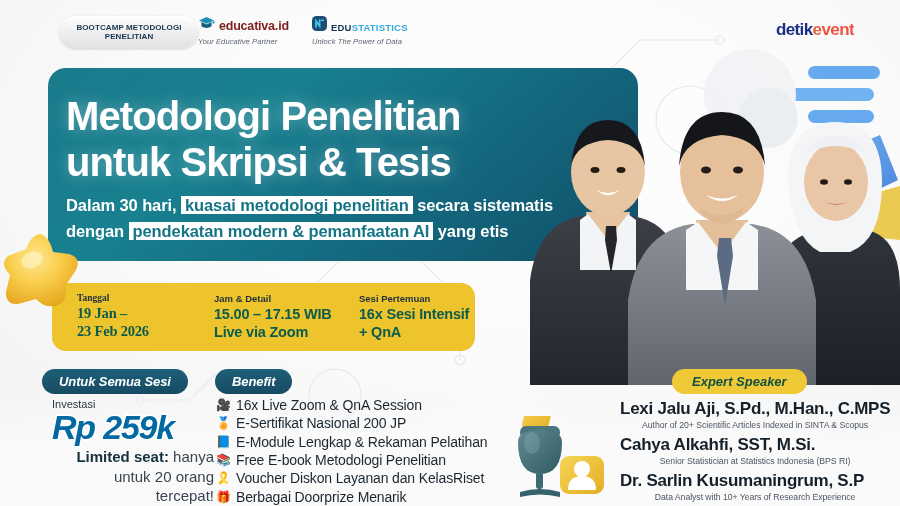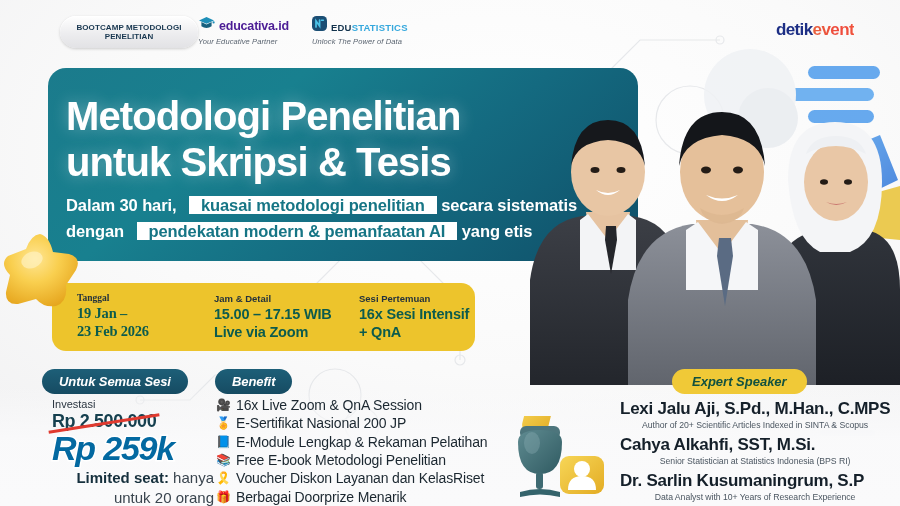--- a/index.html
+++ b/index.html
@@ -25,21 +25,21 @@
     background:linear-gradient(180deg,#ffffff 0%,#ededef 55%,#e2e2e5 100%);
     box-shadow:0 1px 3px rgba(0,0,0,.18), inset 0 1px 0 rgba(255,255,255,.9);
     display:flex; align-items:center; justify-content:center; text-align:center;
   }
   .bootcamp-pill span {
     font-size:8px; font-weight:bold; color:#17364f; letter-spacing:.1px; line-height:1.18;
   }
 
   .logo-educativa { position:absolute; left:198px; top:16px; }
   .logo-row { display:flex; align-items:center; gap:4px; }
-  .logo-edu-name { font-size:12.5px; font-weight:bold; color:#4c1d95; letter-spacing:-.2px; }
+  .logo-edu-name { font-size:12.5px; font-weight:bold; color:#7f1d1d; letter-spacing:-.2px; }
   .logo-tag { font-size:7.5px; font-style:italic; color:#5a6470; margin-top:2px; letter-spacing:.1px;}
 
   .logo-edustat { position:absolute; left:296px; top:16px;margin-left:16px; }
   .edu-word { font-size:9.5px; font-weight:bold; color:#13334d; letter-spacing:.2px; }
   .stat-word { font-size:9.5px; font-weight:bold; color:#35a8dd; letter-spacing:.2px; }
 
   .logo-detik {
     position:absolute; right:46px; top:20px;
     font-size:17px; font-weight:bold; letter-spacing:-.6px;
   }
@@ -58,21 +58,21 @@
     position:absolute; left:66px; top:94px; z-index:4;
     font-size:40px; font-weight:bold; color:#ffffff; line-height:1.14;
     letter-spacing:-.9px; text-shadow:0 0 16px rgba(255,255,255,.35);
     white-space:nowrap;
   }
   .hero-sub {
     position:absolute; left:66px; top:193px; z-index:4;
     font-size:16.5px; font-weight:bold; color:#ffffff; line-height:1.55;
     letter-spacing:-.1px; white-space:nowrap;
   }
-  .hl { background:#ffffff; color:#167585; padding:0 12px;margin-left:8px; }
+  .hl { background:#ffffff; color:#167585; padding:0 4px; }
 
   
   .info-bar {
     position:absolute; left:52px; top:283px; width:423px; height:68px;
     background:#edc42c; border-radius:14px; z-index:4;
     display:flex; align-items:center; padding:0 0 0 25px; gap:0;
   }
   .info-col { flex:0 0 auto; }
   .info-col:nth-child(1){ width:137px;font-family:Liberation Serif, serif; }
   .info-col:nth-child(2){ width:145px; }
@@ -323,21 +323,20 @@
       <div>16x Sesi Intensif</div>
       <div>+ QnA</div>
     </div>
   </div>
 </div>
 
 <div class="pill pill-sesi">Untuk Semua Sesi</div>
 
 <div class="price-block">
   <div class="price-invest">Investasi</div>
-  <div class="price-old">Rp 2.500.000</div>
   <div class="price-new">Rp 259k</div>
   <div class="price-limit">
     <b>Limited seat:</b><span> hanya</span><br>
     <span>untuk 20 orang tercepat!</span>
   </div>
 </div>
 
 <div class="pill pill-benefit">Benefit</div>
 
 <div class="benefit-list">

